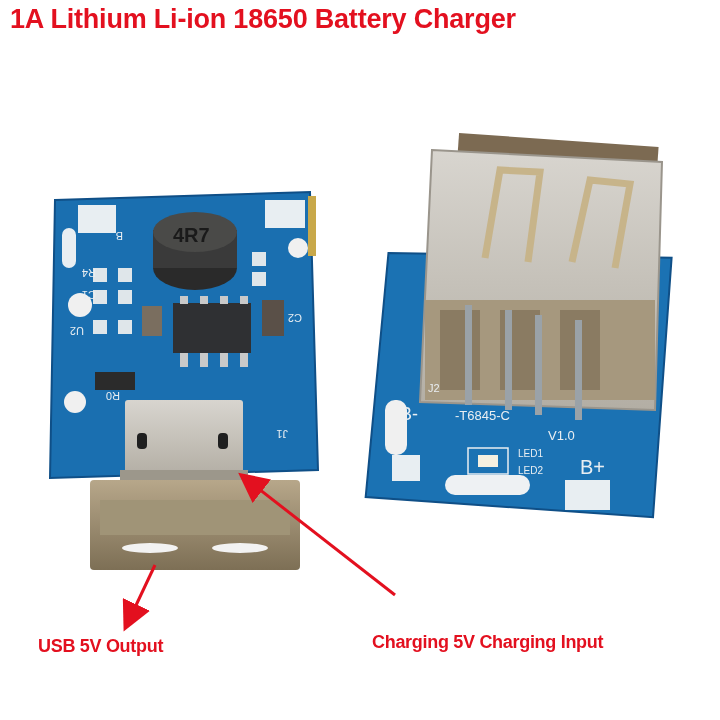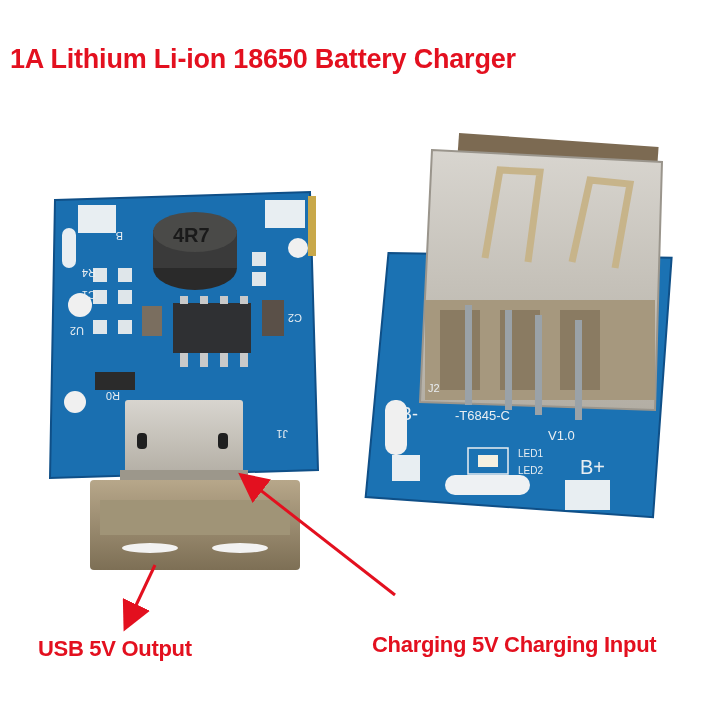--- a/index.html
+++ b/index.html
@@ -1,18 +1,18 @@
 <!DOCTYPE html>
 <html><head>
 <meta charset="utf-8">
 <style>
   html, body { margin:0; padding:0; background:#ffffff; }
   body { width:720px; height:720px; position:relative; overflow:hidden; font-family:"Liberation Sans", sans-serif; }
-  .title { position:absolute; left:10px; top:4px; font-size:27px; font-weight:bold; color:#e3101f; letter-spacing:-0.2px; white-space:nowrap;margin-top:40px; }
-  .label { position:absolute; font-size:22px; font-weight:bold; color:#e3101f; white-space:nowrap; letter-spacing:-0.3px; }
+  .title { position:absolute; left:10px; top:4px; font-size:27px; font-weight:bold; color:#e3101f; letter-spacing:-0.2px; white-space:nowrap; }
+  .label { position:absolute; font-size:18px; font-weight:bold; color:#e3101f; white-space:nowrap; letter-spacing:-0.3px; }
   .label-output { left:38px; top:636px; }
   .label-input { left:372px; top:632px; }
   svg.scene { position:absolute; left:0; top:0; }
 </style>
 </head>
 <body>
 
 <div class="title">1A  Lithium Li-ion 18650 Battery Charger</div>
 
 <svg class="scene" width="720" height="720" viewBox="0 0 720 720">

